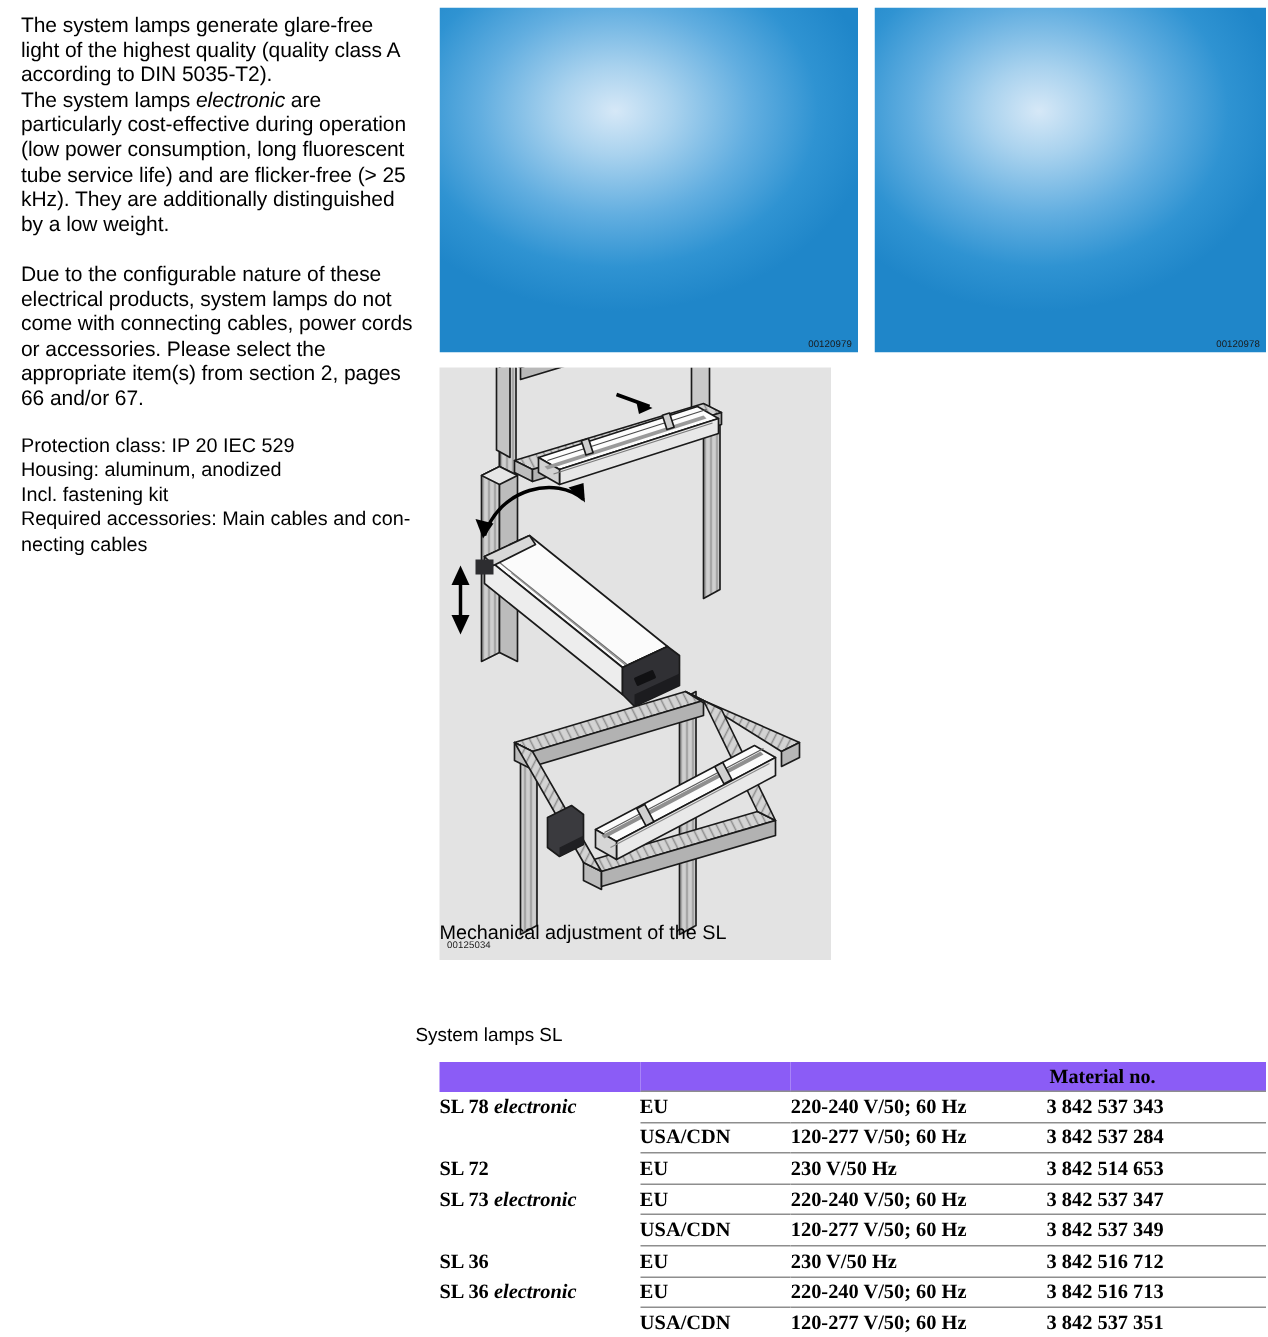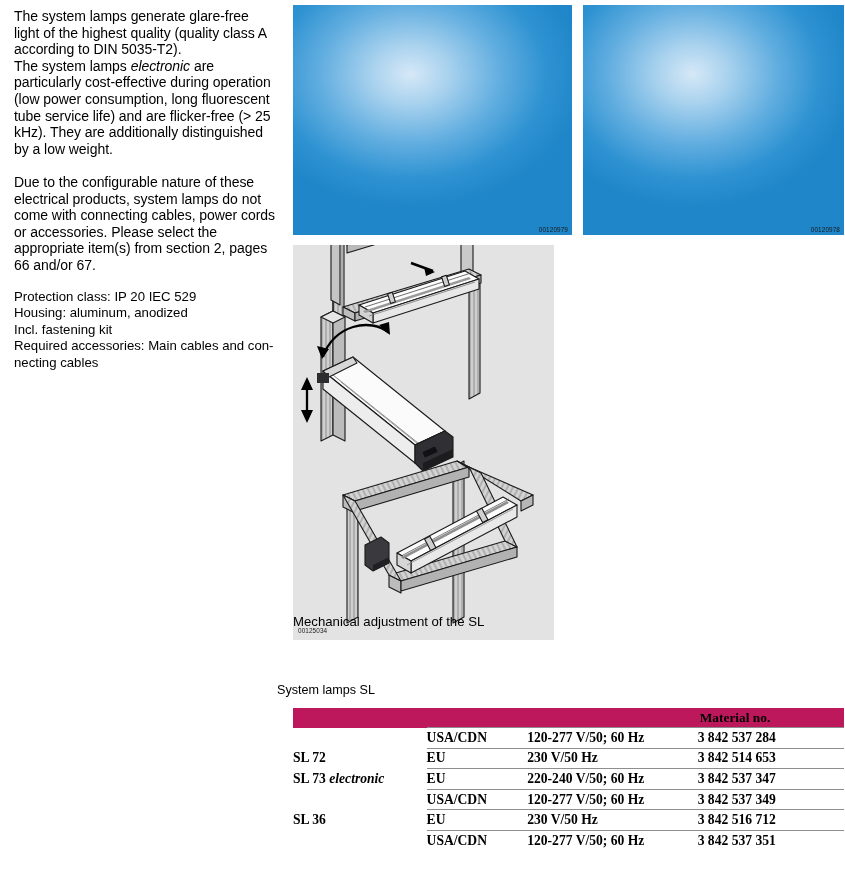--- a/index.html
+++ b/index.html
@@ -91,21 +91,21 @@
     width: 551px;
     border-collapse: collapse;
     font-family: "Liberation Serif", serif;
   }
   .lamp-table td, .lamp-table th {
     padding: 0;
     vertical-align: middle;
     text-align: left;
   }
   .hdr-row td {
-    background: #be185d;
+    background: #8b5cf6;
     height: 19px;
     font-weight: bold;
     font-size: 13.4px;
   }
   .hdr-row .c-matno { padding-left: 2px; }
 
   .data-row td {
     height: 19.6px;
     font-size: 13.6px;
     font-weight: bold;
@@ -380,20 +380,26 @@
 <table class="lamp-table">
   <tbody>
     <tr class="hdr-row">
       <td class="c-model"></td>
       <td class="c-region"></td>
       <td class="c-volt"></td>
       <td class="c-matno">Material no.</td>
     </tr>
 
     <tr class="data-row">
+      <td class="c-model"><span>SL 78</span><em> electronic</em></td>
+      <td class="c-region">EU</td>
+      <td class="c-volt">220-240 V/50; 60 Hz</td>
+      <td class="c-matno">3 842 537 343</td>
+    </tr>
+    <tr class="data-row">
       <td class="c-model"><span></span><em></em></td>
       <td class="c-region">USA/CDN</td>
       <td class="c-volt">120-277 V/50; 60 Hz</td>
       <td class="c-matno">3 842 537 284</td>
     </tr>
     <tr class="data-row">
       <td class="c-model"><span>SL 72</span><em></em></td>
       <td class="c-region">EU</td>
       <td class="c-volt">230 V/50 Hz</td>
       <td class="c-matno">3 842 514 653</td>
@@ -410,20 +416,26 @@
       <td class="c-volt">120-277 V/50; 60 Hz</td>
       <td class="c-matno">3 842 537 349</td>
     </tr>
     <tr class="data-row">
       <td class="c-model"><span>SL 36</span><em></em></td>
       <td class="c-region">EU</td>
       <td class="c-volt">230 V/50 Hz</td>
       <td class="c-matno">3 842 516 712</td>
     </tr>
     <tr class="data-row">
+      <td class="c-model"><span>SL 36</span><em> electronic</em></td>
+      <td class="c-region">EU</td>
+      <td class="c-volt">220-240 V/50; 60 Hz</td>
+      <td class="c-matno">3 842 516 713</td>
+    </tr>
+    <tr class="data-row">
       <td class="c-model"><span></span><em></em></td>
       <td class="c-region">USA/CDN</td>
       <td class="c-volt">120-277 V/50; 60 Hz</td>
       <td class="c-matno">3 842 537 351</td>
     </tr>
 
   </tbody>
 </table>
 
 </body></html>

